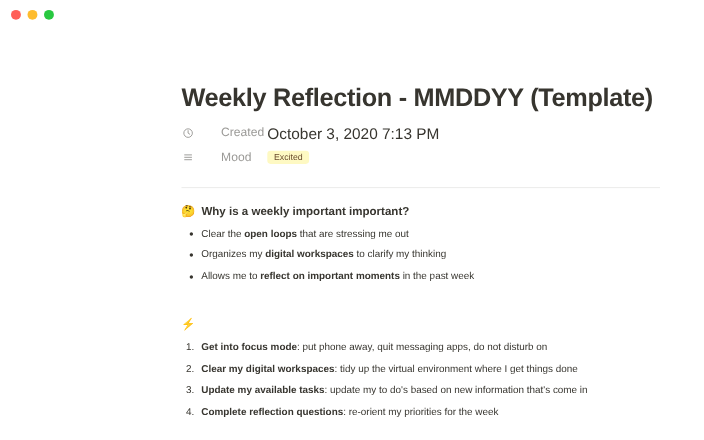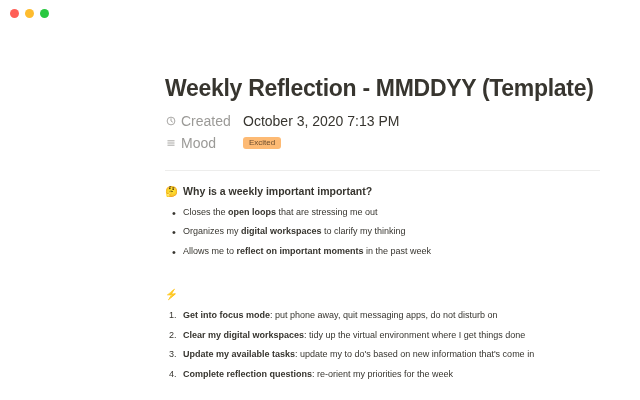--- a/index.html
+++ b/index.html
@@ -70,37 +70,38 @@
     align-items: center;
     height: 17px;
     margin-bottom: 5px;
     font-size: 8.5px;
   }
   .prop-label {
     display: flex;
     align-items: center;
     width: 78px;
     color: #9b9a97;
-    font-size: 14px;
+    font-size: 11px;
+    gap: 20px;
   }
   .prop-icon {
     width: 11px;
     height: 11px;
     margin-right: 5px;
     display: inline-flex;
     align-items: center;
     justify-content: center;
     color: #9b9a97;
   }
   .prop-value {
     color: #37352f;
     font-size: 14px;
   }
   .tag {
-    background: #fdba74;
+    background: #fef9c3;
     color: #6b4d2e;
     border-radius: 3px;
     padding: 2px 6px;
     font-size: 8px;
     line-height: 1;
     display: inline-block;
   }
   .divider {
     height: 1px;
     background: #ededec;
@@ -211,21 +212,21 @@
       </div>
 
       <div class="divider"></div>
 
       <h2 class="section">
         <span class="emoji">🤔</span>
         <span>Why is a weekly important important?</span>
       </h2>
 
       <ul class="bullets">
-        <li><span>Closes the </span><b>open loops</b><span> that are stressing me out</span></li>
+        <li><span>Clear the </span><b>open loops</b><span> that are stressing me out</span></li>
         <li><span>Organizes my </span><b>digital workspaces</b><span> to clarify my thinking</span></li>
         <li><span>Allows me to </span><b>reflect on important moments</b><span> in the past week</span></li>
       </ul>
 
       <div class="section-gap"></div>
 
       <h2 class="section">
         <span class="emoji">⚡</span>
       </h2>
 

